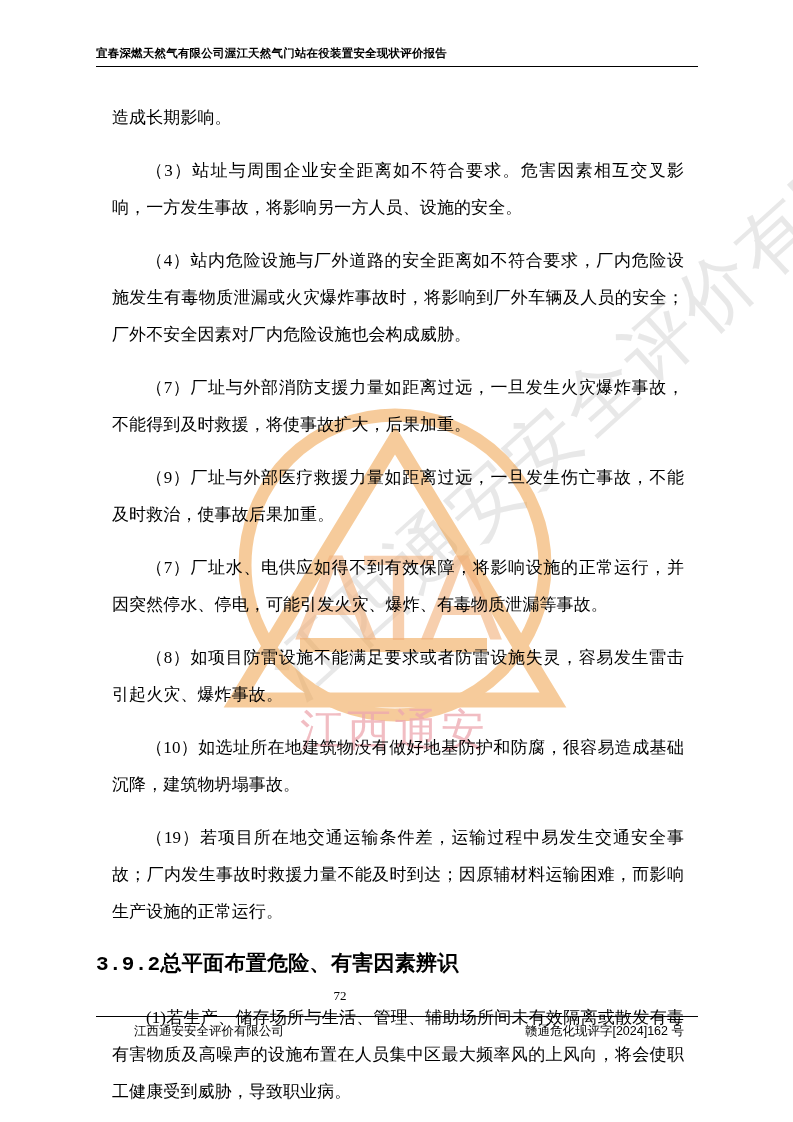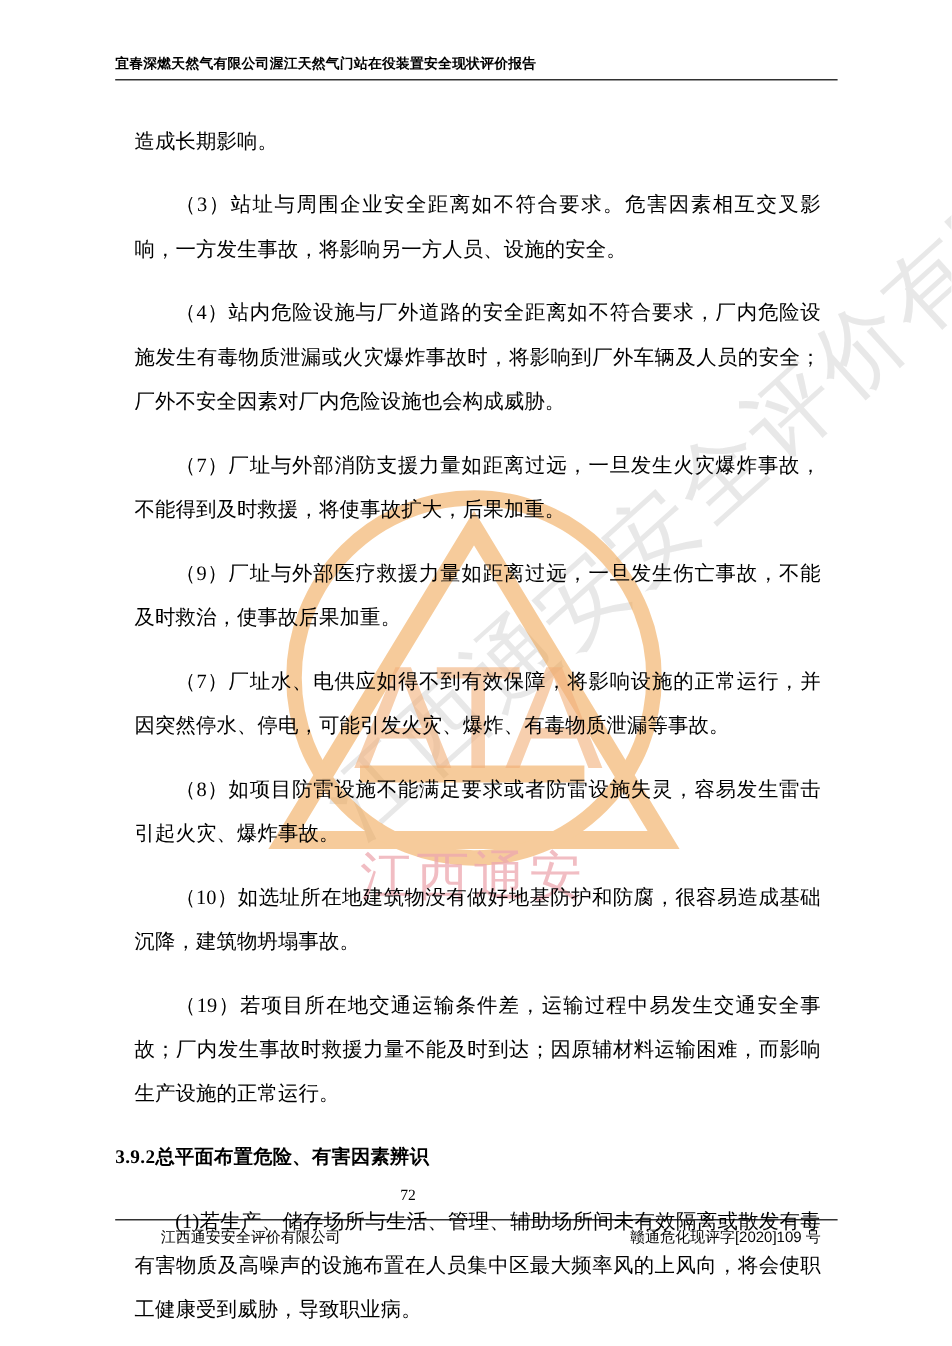--- a/index.html
+++ b/index.html
@@ -59,25 +59,25 @@
     line-height: 37px;
     text-align: justify;
     text-justify: inter-ideograph;
     margin: 16px;
     letter-spacing: 0.1px;
   }
   .indent {
     text-indent: 2em;
   }
   .section-head {
-    font-size: 16px;
+    font-size: 21px;
     font-weight: bold;
     line-height: 37px;
     margin: 4px 0 0 0;
-    font-family: Liberation Serif, serif;
+    font-family: Liberation Mono, monospace;
     letter-spacing: 0.3px;
   }
 
   
   .page-number {
     position: absolute;
     left: 0;
     top: 988px;
     width: 680px;
     text-align: center;
@@ -149,17 +149,17 @@
 
     <p class="para indent">(1)若生产、储存场所与生活、管理、辅助场所间未有效隔离或散发有毒有害物质及高噪声的设施布置在人员集中区最大频率风的上风向，将会使职工健康受到威胁，导致职业病。</p>
   </div>
 
   <div class="page-number">72</div>
 
   <div class="footer">
     <div class="footer-rule"></div>
     <div class="footer-row">
       <span class="footer-left">江西通安安全评价有限公司</span>
-      <span class="footer-right">赣通危化现评字[2020]109 号</span>
+      <span class="footer-right">赣通危化现评字[2024]162 号</span>
     </div>
   </div>
 
 </div>
 
 </body></html>

